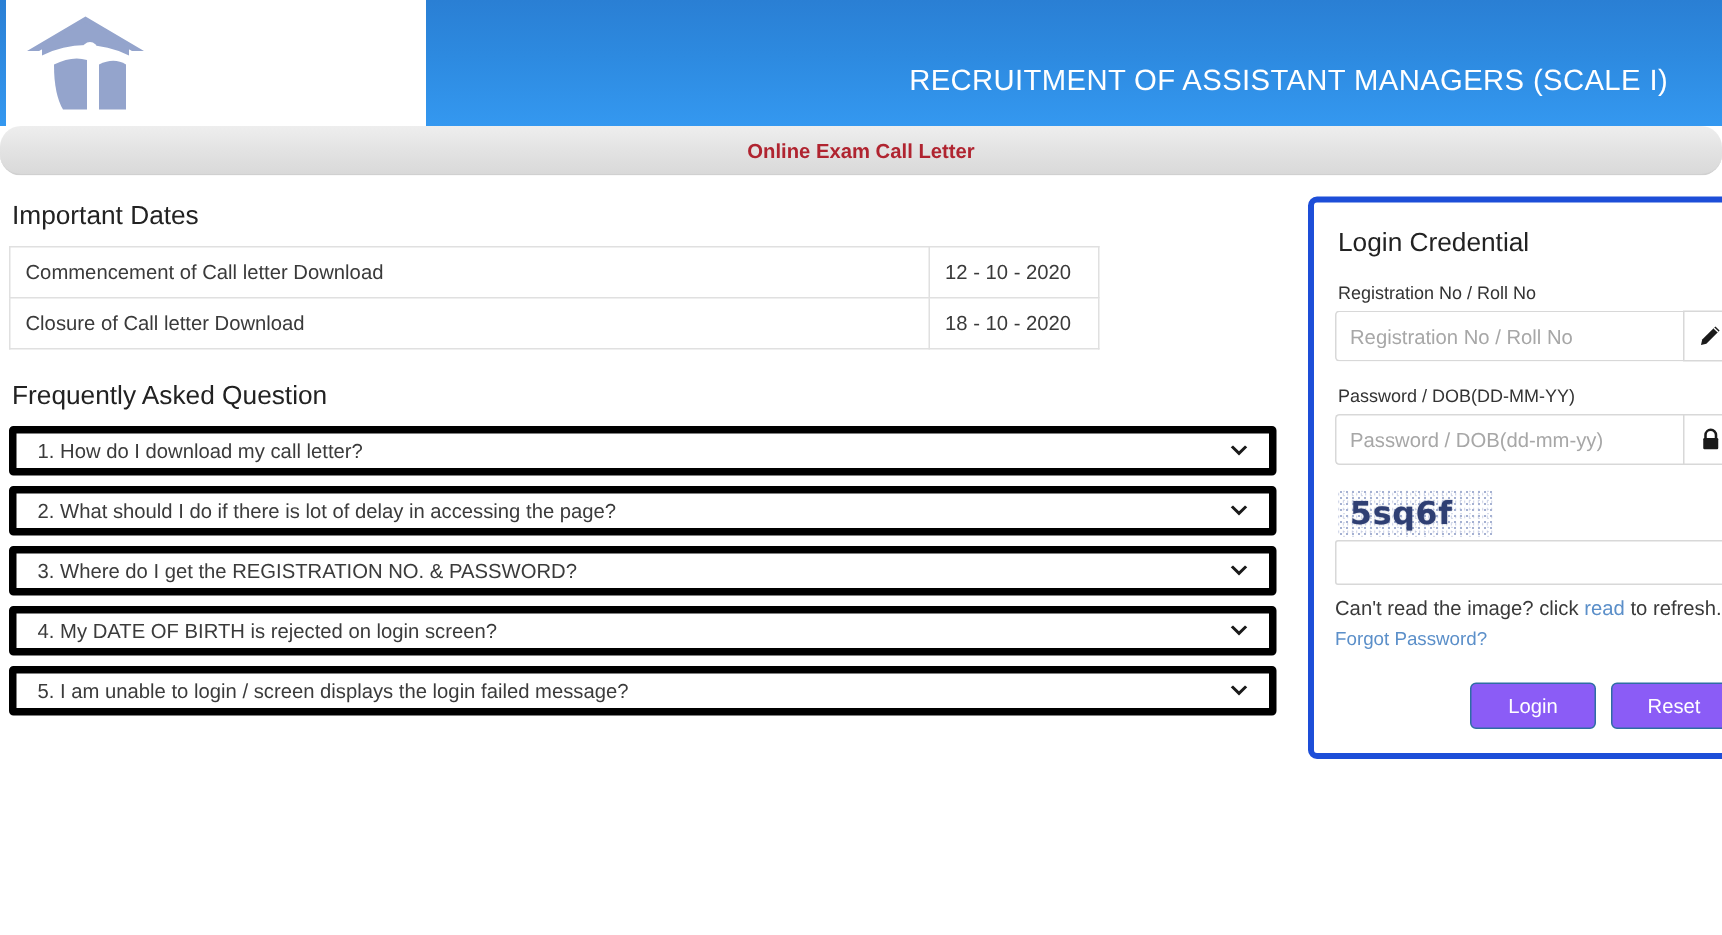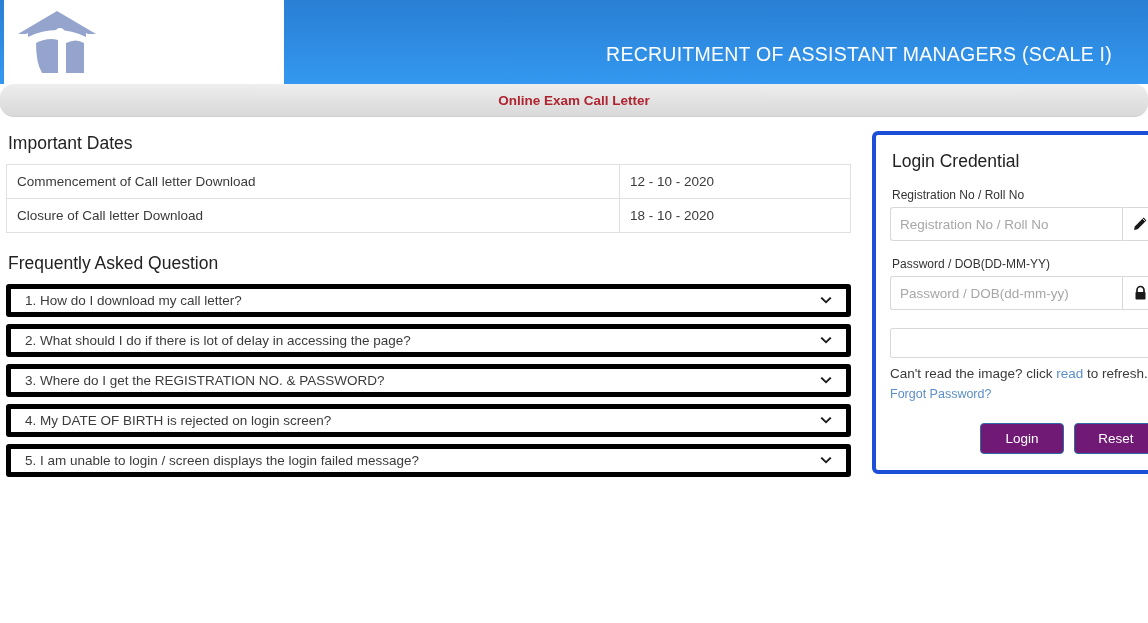--- a/index.html
+++ b/index.html
@@ -64,21 +64,21 @@
   .left-col { width: 866px; padding: 12px 0 0 6px; }
   .right-col { width: 282px; padding: 12px 0 0 6px; }
 
   .section-title {
     font-size: 17.5px; color:#222; font-weight:400;
     margin: 4px 0 10px 2px;
   }
   .section-title.faq { margin-top: 20px; }
 
   table.dates {
-    width: 845px; border-collapse: collapse;
+    width: 727px; border-collapse: collapse;
     border: 1px solid #dcdcdc;
   }
   table.dates td {
     border: 1px solid #e0e0e0;
     padding: 9px 10px;
     font-size: 13.5px; color:#3a3a3a;
     font-weight: 400;
   }
   table.dates td.label { width: 613px; }
 
@@ -167,21 +167,21 @@
   }
   .refresh-line {
     font-size: 13.5px; color:#3a3a3a; margin-top: 7px; line-height: 1.35;
   }
   a.link { color:#5b8fc9; text-decoration:none; cursor:pointer; }
   .forgot { display:block; font-size:12.5px; color:#5b8fc9; margin-top: 4px; text-decoration:none; cursor:pointer; }
 
   .btn-row { display:flex; justify-content:flex-end; gap: 10px; margin-top: 22px; }
   .btn {
     min-width: 84px; height: 31px;
-    background:#701a75; border:1px solid #2e6da4;
+    background:#8b5cf6; border:1px solid #2e6da4;
     border-radius: 4px; color:#fff; font-size:13.5px;
     display:flex; align-items:center; justify-content:center;
     cursor:pointer; font-family:"Liberation Sans", sans-serif;
   }
 </style>
 </head>
 <body>
 
 <div class="page">
 
@@ -298,20 +298,24 @@
         <div class="input-group">
           <input type="password" placeholder="Password / DOB(dd-mm-yy)" style="">
           <span class="input-addon">
             <svg width="15" height="16" viewBox="0 0 15 16">
               <path d="M4 7 V5 a3.5 3.5 0 0 1 7 0 V7" fill="none" stroke="#1a1a1a" stroke-width="1.7"></path>
               <rect x="2.5" y="7" width="10" height="7.5" rx="0.8" fill="#1a1a1a"></rect>
             </svg>
           </span>
         </div>
 
+        <div class="captcha-img">
+          <span class="captcha-noise"></span>
+          <span class="captcha-text">5sq6f</span>
+        </div>
 
         <input class="captcha-input" type="text" placeholder="" style="">
 
         <div class="refresh-line">
           <span>Can't read the image? click </span><a class="link">read</a><span> to refresh.</span>
         </div>
 
         <a class="forgot">Forgot Password?</a>
 
         <div class="btn-row">

